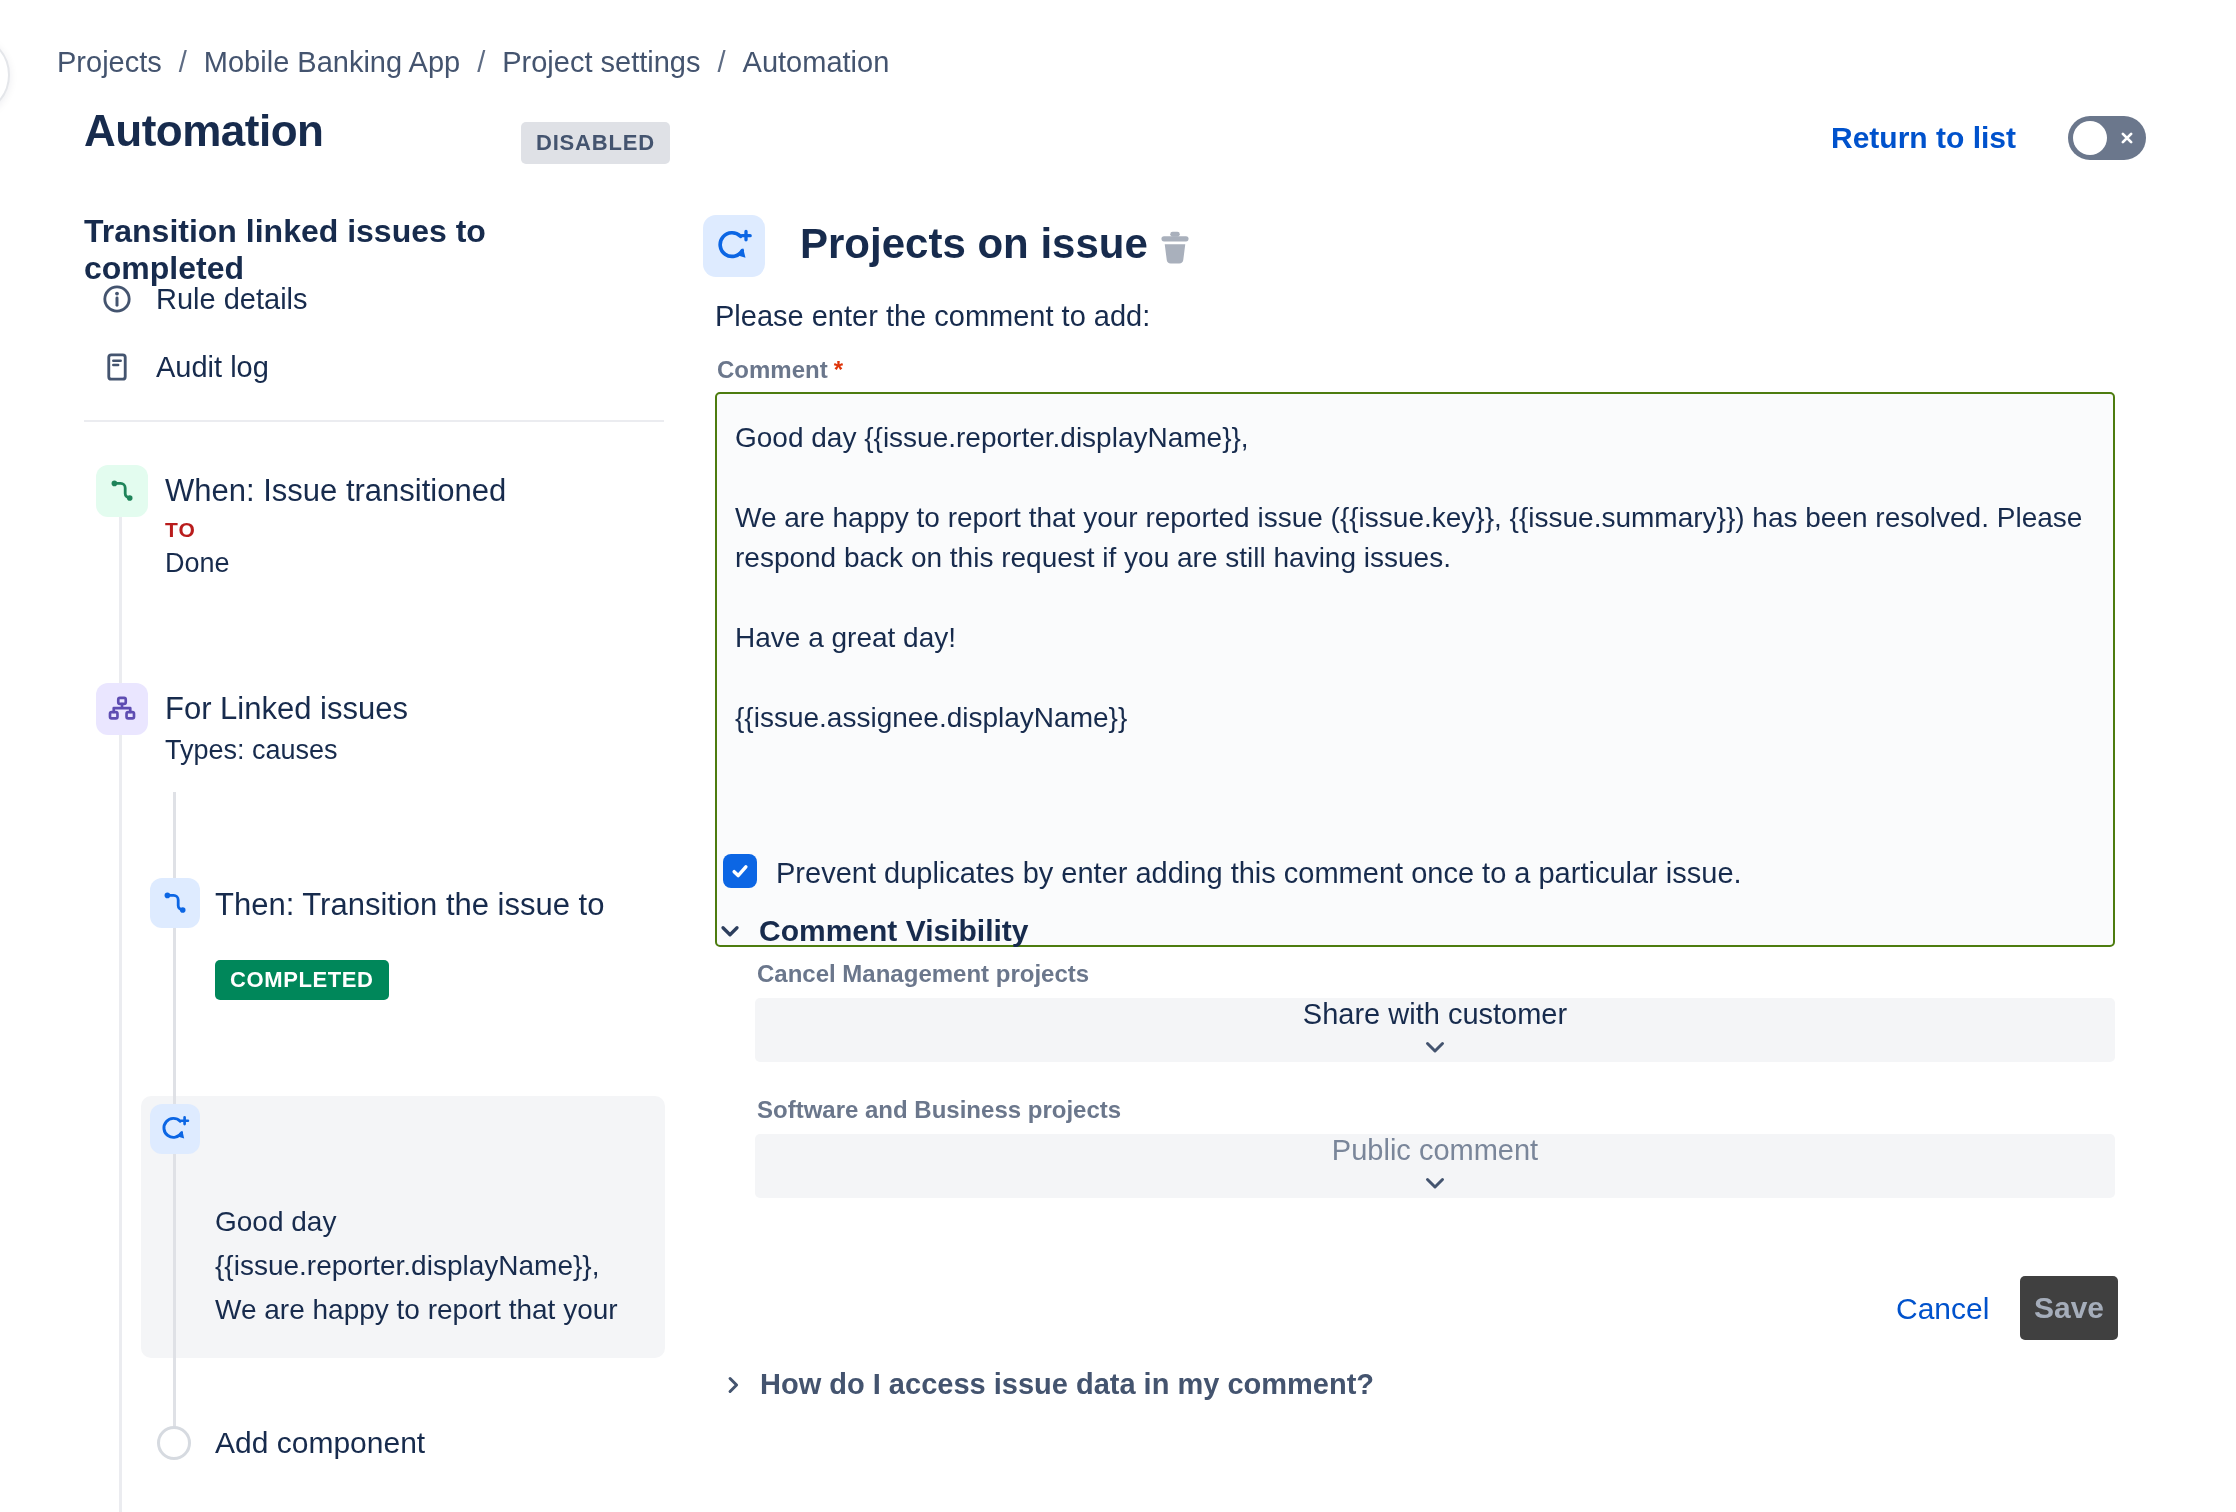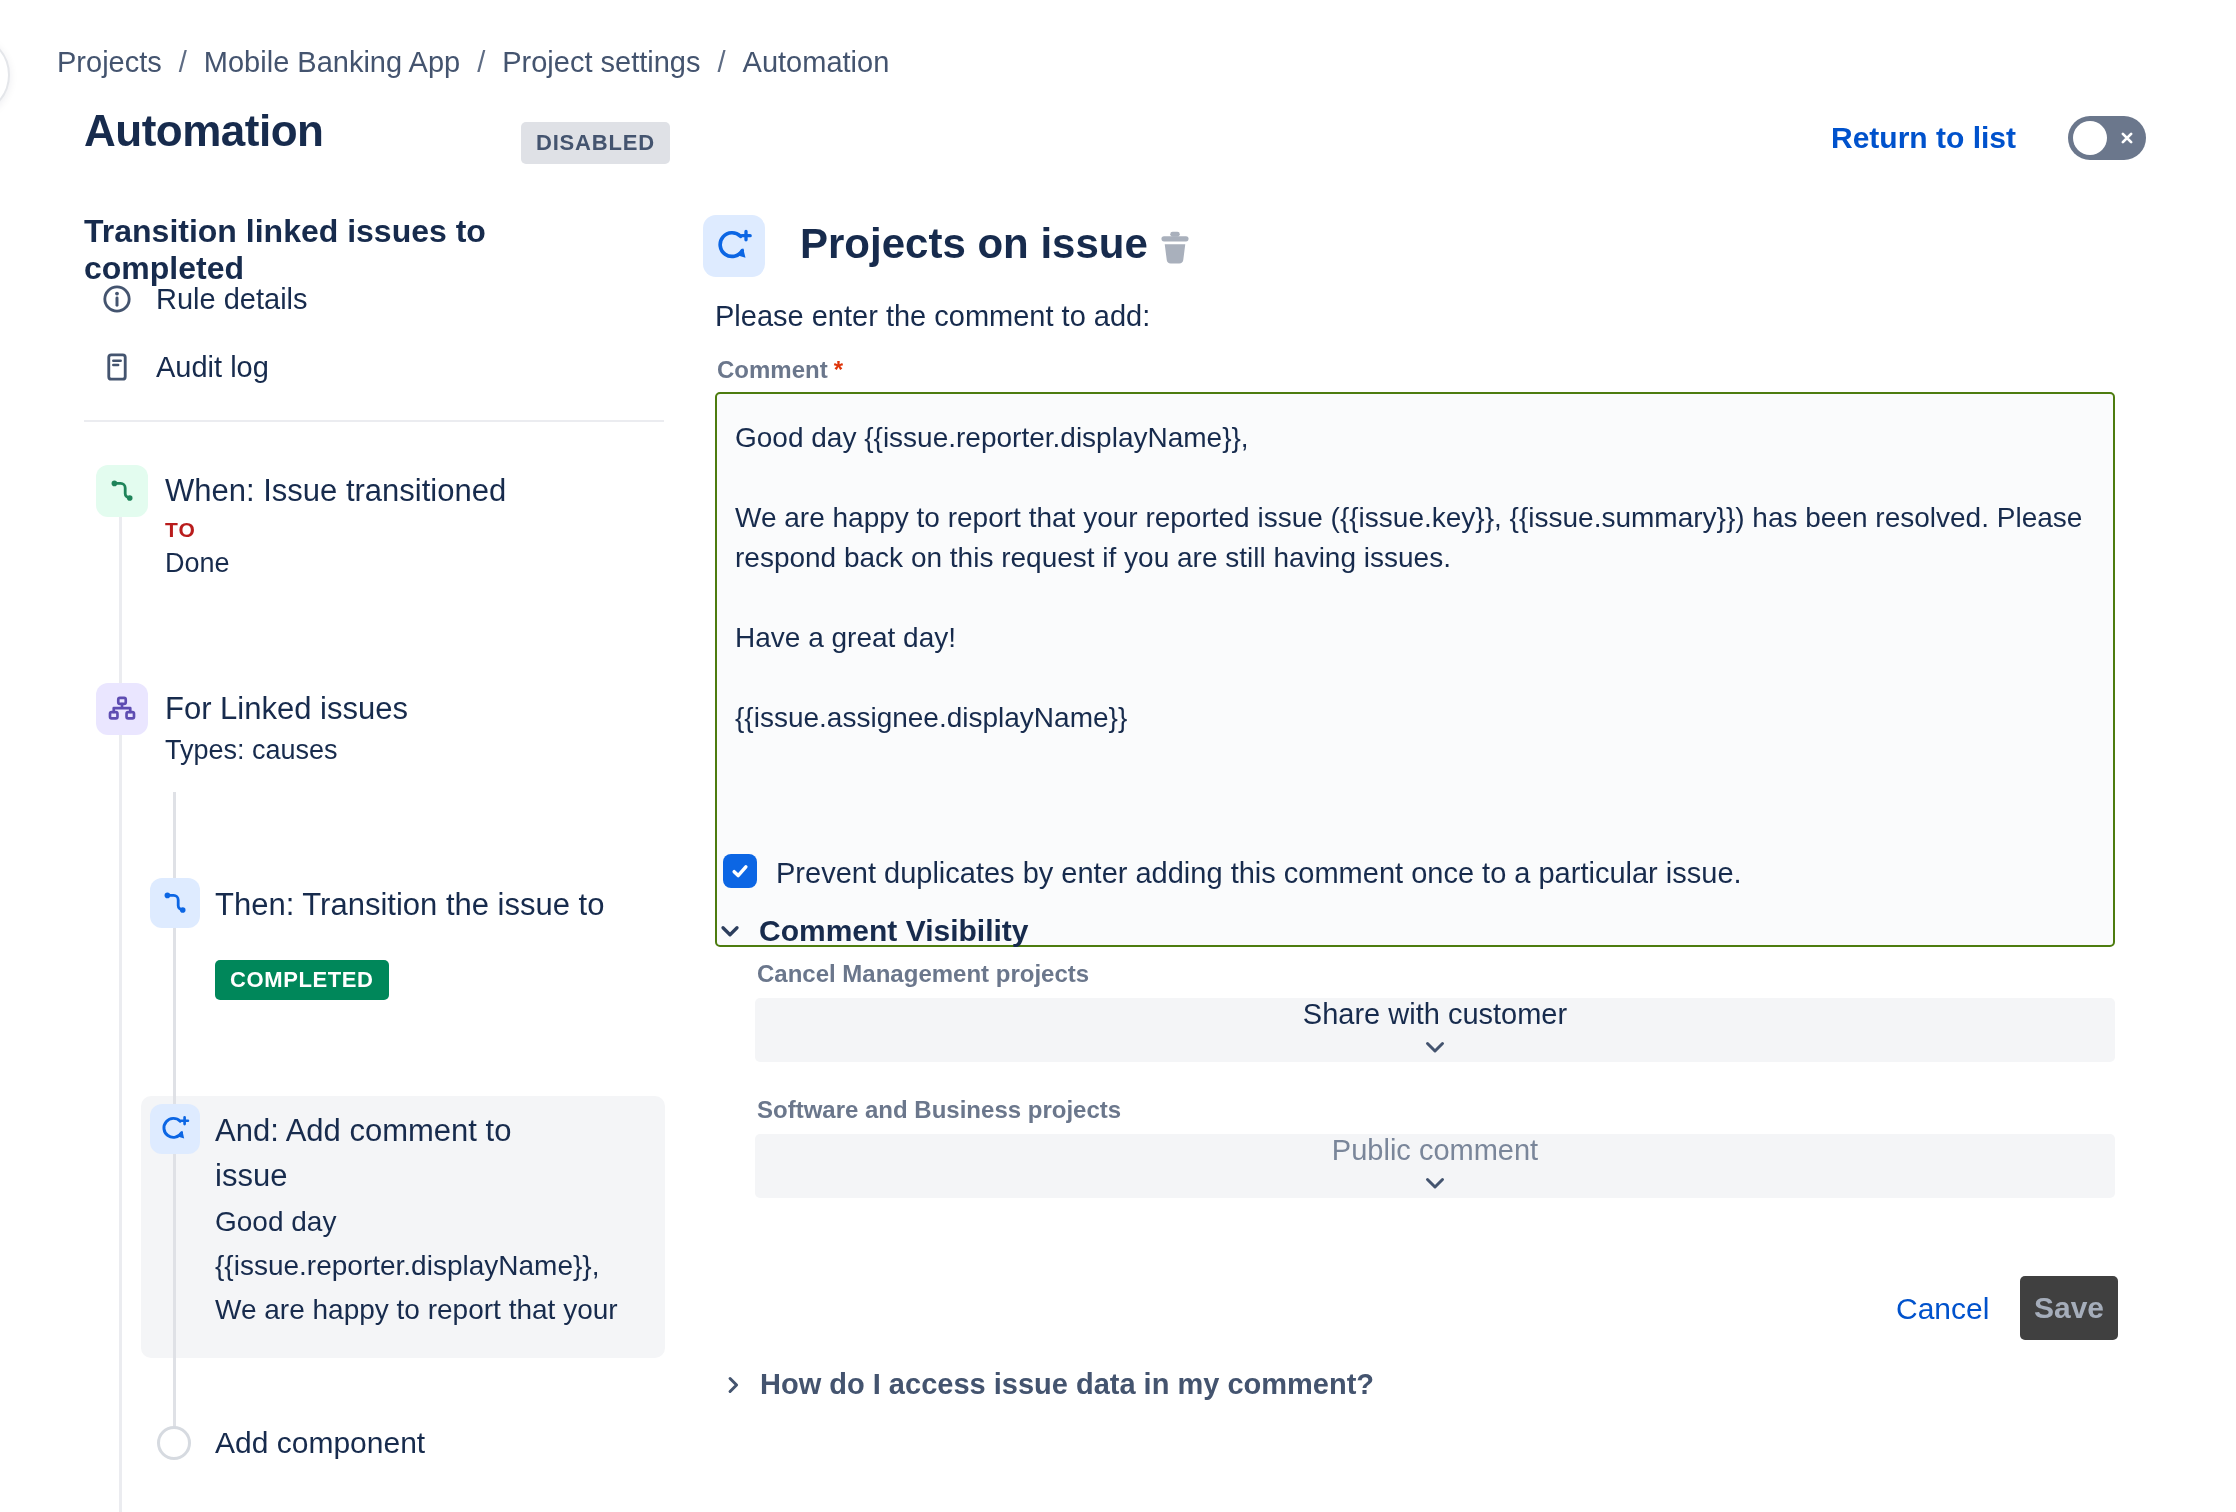--- a/index.html
+++ b/index.html
@@ -198,21 +198,20 @@
   <div class="abs flow-title" style="left:215px; top:882px; width:405px;">Then: Transition the issue to</div>
   <span class="abs completed-badge">COMPLETED</span>
 
   <div class="abs flow-icon icon-blue" style="left:150px; top:1104px; width:50px; height:50px;">
     <svg viewBox="0 0 24 24">
         <path d="M15.9 6.2 A7.1 7.1 0 1 0 16.9 14.8" fill="none" stroke="currentColor" stroke-width="2.2" stroke-linecap="round"></path>
         <path d="M13.4 17.4 L18.9 19.1 L17.5 13.3 Z" fill="currentColor"></path>
         <path d="M19.2 3.3 v5 M16.7 5.8 h5" stroke="currentColor" stroke-width="2" stroke-linecap="round" fill="none"></path>
       </svg>
   </div>
-  <div class="abs flow-title" style="left:215px; top:1108px; width:330px;">And: Add comment to issue</div>
   <div class="abs and-preview">Good day
 {{issue.reporter.displayName}},
 We are happy to report that your</div>
 
   <div class="abs add-circle"></div>
   <div class="abs add-label">Add component</div>
 
   <div class="abs editor-icon">
     <svg viewBox="0 0 24 24">
         <path d="M15.9 6.2 A7.1 7.1 0 1 0 16.9 14.8" fill="none" stroke="currentColor" stroke-width="2.2" stroke-linecap="round"></path>

